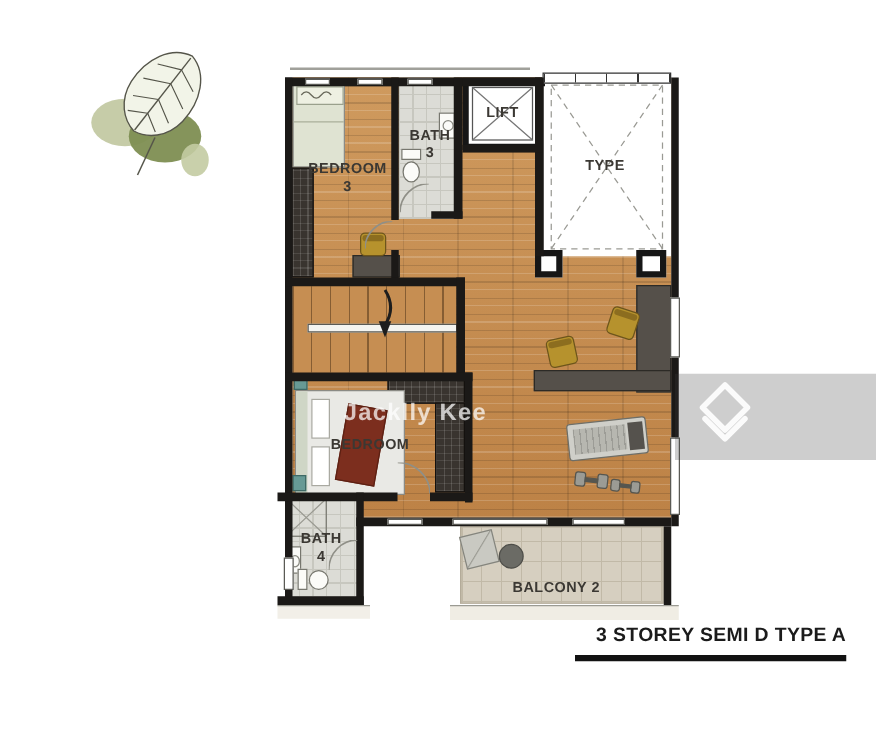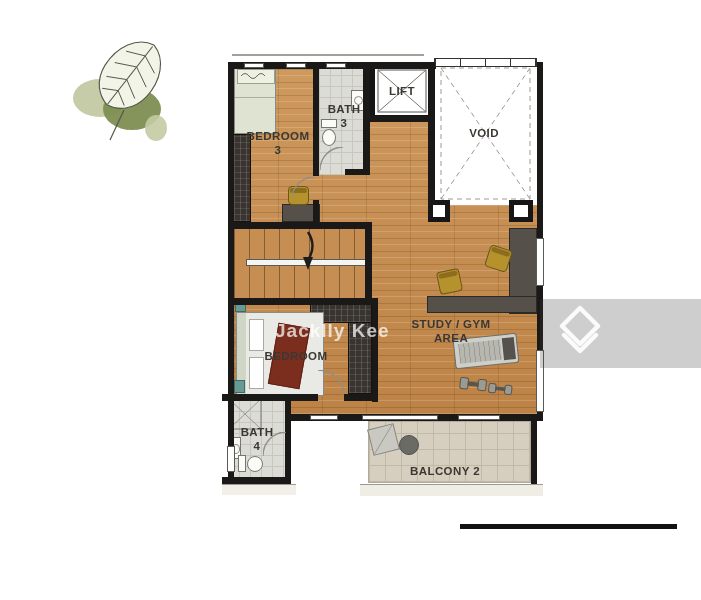--- a/index.html
+++ b/index.html
@@ -213,38 +213,35 @@
 
     <div class="rlabel" style="left:278px;top:143px">
       <div>BEDROOM</div>
       <div>3</div>
     </div>
     <div class="rlabel" style="left:344px;top:116px">
       <div>BATH</div>
       <div>3</div>
     </div>
     <div class="rlabel" style="left:402px;top:91px">LIFT</div>
-    <div class="rlabel" style="left:484px;top:133px">VOID</div>
+    <div class="rlabel" style="left:484px;top:133px">TYPE</div>
     <div class="rlabel" style="left:296px;top:356px">BEDROOM</div>
-    <div class="rlabel" style="left:451px;top:331px">
-      <div>STUDY / GYM</div>
-      <div>AREA</div>
-    </div>
     <div class="rlabel" style="left:257px;top:439px">
       <div>BATH</div>
       <div>4</div>
     </div>
     <div class="rlabel" style="left:445px;top:471px">BALCONY 2</div>
   </div>
 
   <div id="wm-text">Jacklly Kee</div>
   <div id="wm-band">
     <svg style="position:absolute;left:12px;top:4px" width="56" height="58" viewBox="0 0 56 58">
       <g fill="none" stroke="#ffffff" stroke-width="4.4" stroke-linejoin="round" stroke-linecap="round" opacity=".92">
         <path d="M28 5 L46 23 L28 41 L10 23 Z"></path>
         <path d="M12 32 L28 48 L44 32"></path>
       </g>
     </svg>
   </div>
 
+  <div id="plan-type">3 STOREY SEMI D TYPE A</div>
   <div id="footer-divider"></div>
 
 </div>
 
 </body></html>

